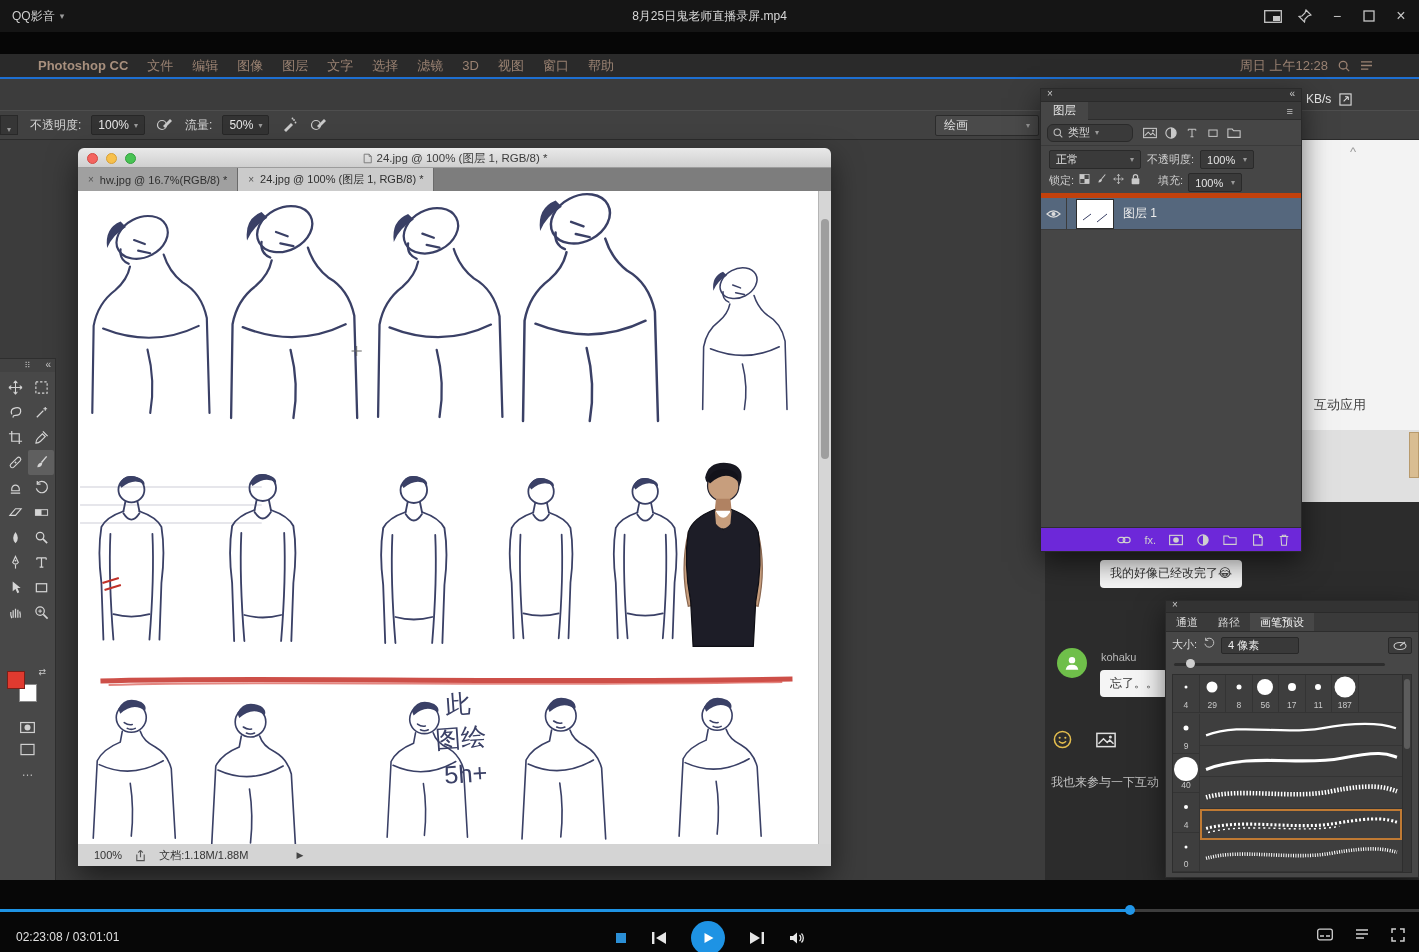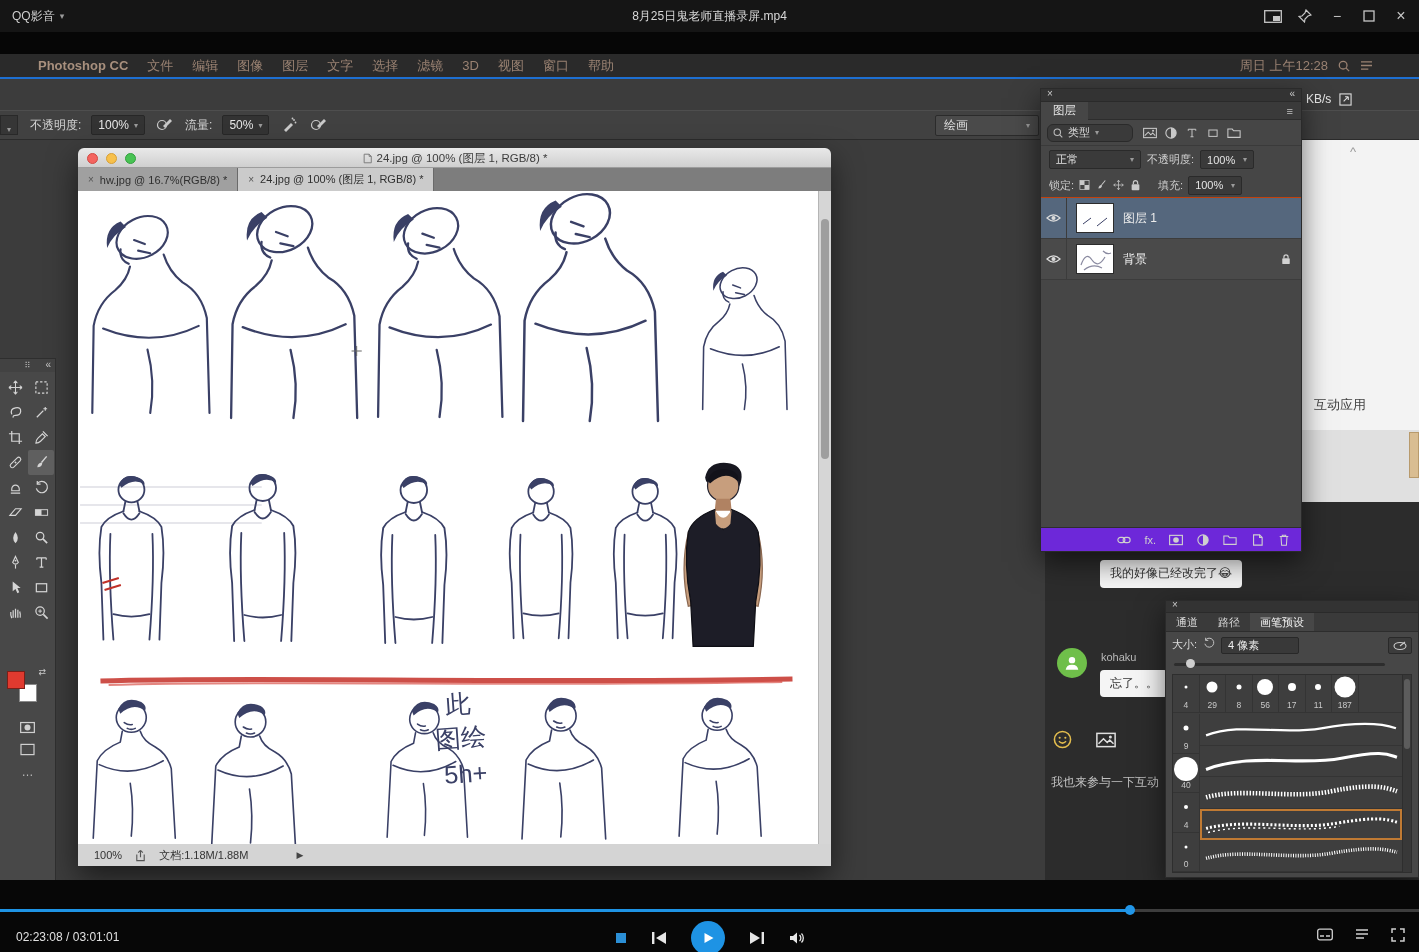--- a/index.html
+++ b/index.html
@@ -106,25 +106,25 @@
 .lp-filter{height:26px;display:flex;align-items:center;gap:6px;padding:0 6px;border-bottom:1px solid #3a3a3a}
 .lp-filterbox{display:flex;align-items:center;gap:5px;width:86px;height:18px;background:#3a3a3a;border:1px solid #2a2a2a;border-radius:6px;padding:0 5px;color:#ddd;font-size:11px;cursor:pointer}
 .lp-filterbox svg{color:#bbb}
 .lp-chips{display:flex;gap:7px;margin-left:4px;color:#c9c9c9}
 .lp-chips svg{width:14px;height:12px}
 .lp-blend{height:27px;display:flex;align-items:center;gap:6px;padding:0 8px}
 .lp-select{display:flex;align-items:center;justify-content:space-between;background:#3a3a3a;border:1px solid #2a2a2a;border-radius:2px;height:19px;padding:0 6px;color:#e4e4e4;font-size:11px;cursor:pointer}
 .lp-select.w{width:92px}
 .lp-select.sm{width:54px}
 .lp-lbl{color:#cfcfcf;font-size:11px;white-space:nowrap}
-.lp-lock{height:25px;display:flex;align-items:center;gap:5px;padding:0 8px;border-bottom:1px solid #c2410c}
+.lp-lock{height:25px;display:flex;align-items:flex-start;gap:5px;padding:0 8px;border-bottom:5px solid #c2410c}
 .lp-lockicons{display:flex;gap:6px;color:#c9c9c9}
 .lp-lockicons svg{width:11px;height:12px}
 .lp-list{background:#4a4a4a}
-.layer-row{height:41px;display:flex;align-items:center;border-bottom:1px solid #3c3c3c;cursor:pointer}
+.layer-row{height:32px;display:flex;align-items:center;border-bottom:1px solid #3c3c3c;cursor:pointer}
 .layer-row.selected{background:#55677d}
 .eye-cell{width:26px;height:100%;display:flex;align-items:center;justify-content:center;border-right:1px solid #3c3c3c;color:#dcdcdc}
 .eye-cell svg{width:15px;height:10px}
 .thumb{width:38px;height:30px;background:#fff;border:1px solid #2c2c2c;margin:0 9px;position:relative;overflow:hidden}
 .lname{color:#ececec;font-size:12px}
 .row-lock{margin-left:auto;margin-right:10px;color:#d2d2d2}
 .row-lock svg{width:10px;height:12px}
 .lp-empty{flex:1;background:#464646}
 .lp-bottom{height:24px;background:#6d28d9;border-top:1px solid #2e2e2e;display:flex;align-items:center;justify-content:flex-end;gap:13px;padding-right:10px;color:#cfcfcf}
 .lp-bottom svg{width:14px;height:12px;cursor:pointer}
@@ -807,38 +807,20 @@
                 <use href="#i-eye"></use>
               </svg>
             </span>
           <span class="thumb">
             <svg class="ic" width="38" height="30" viewBox="0 0 38 30">
                 <path d="M6,20 l8,-6 M20,22 l10,-8" stroke="#3a4066" stroke-width="1" fill="none"></path>
               </svg>
           </span>
           <span class="lname">图层 1</span>
         </div>
-        <div class="layer-row">
-          <span class="eye-cell">
-              <svg class="ic">
-                <use href="#i-eye"></use>
-              </svg>
-            </span>
-          <span class="thumb">
-            <svg class="ic" width="38" height="30" viewBox="0 0 38 30">
-                <path d="M4,20 Q9,6 15,15 T28,12 M7,25 Q16,18 25,23 M26,6 q4,4 8,2" stroke="#8a8aa0" stroke-width="1.2" fill="none"></path>
-              </svg>
-          </span>
-          <span class="lname">背景</span>
-          <span class="row-lock">
-              <svg class="ic">
-                <use href="#i-lock"></use>
-              </svg>
-            </span>
-        </div>
       </div>
       <div class="lp-empty"></div>
       <div class="lp-bottom">
         <svg class="ic">
             <use href="#i-link"></use>
           </svg>
         <span class="fx-label">fx.</span>
         <svg class="ic">
             <use href="#i-mask"></use>
           </svg>

